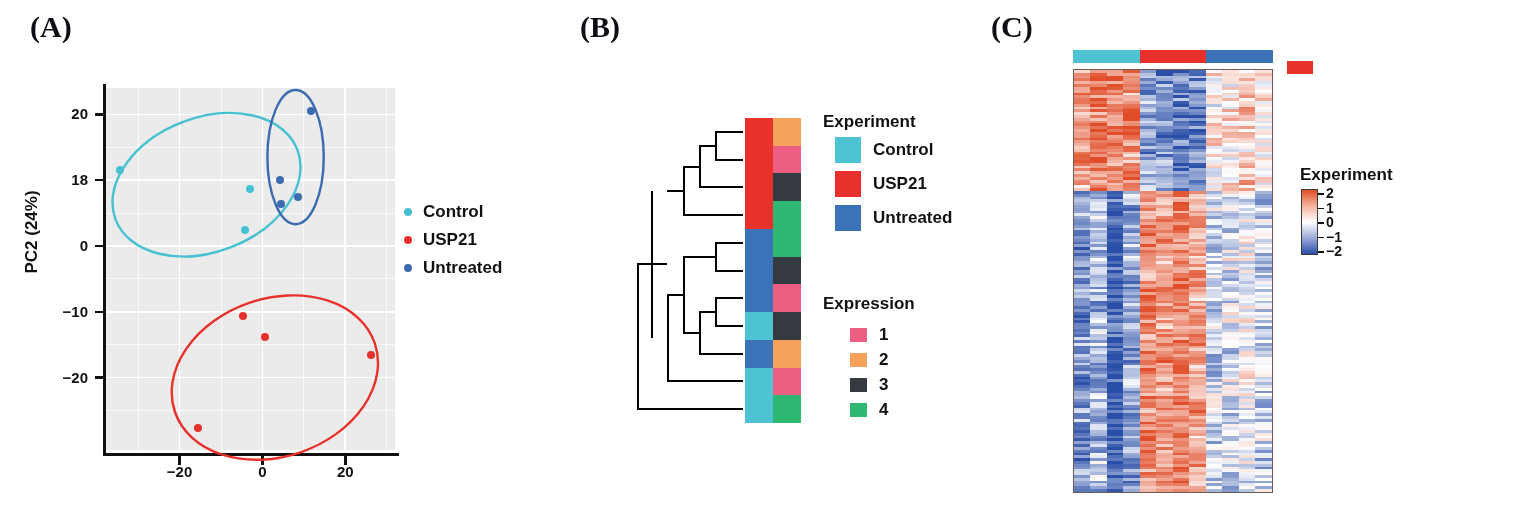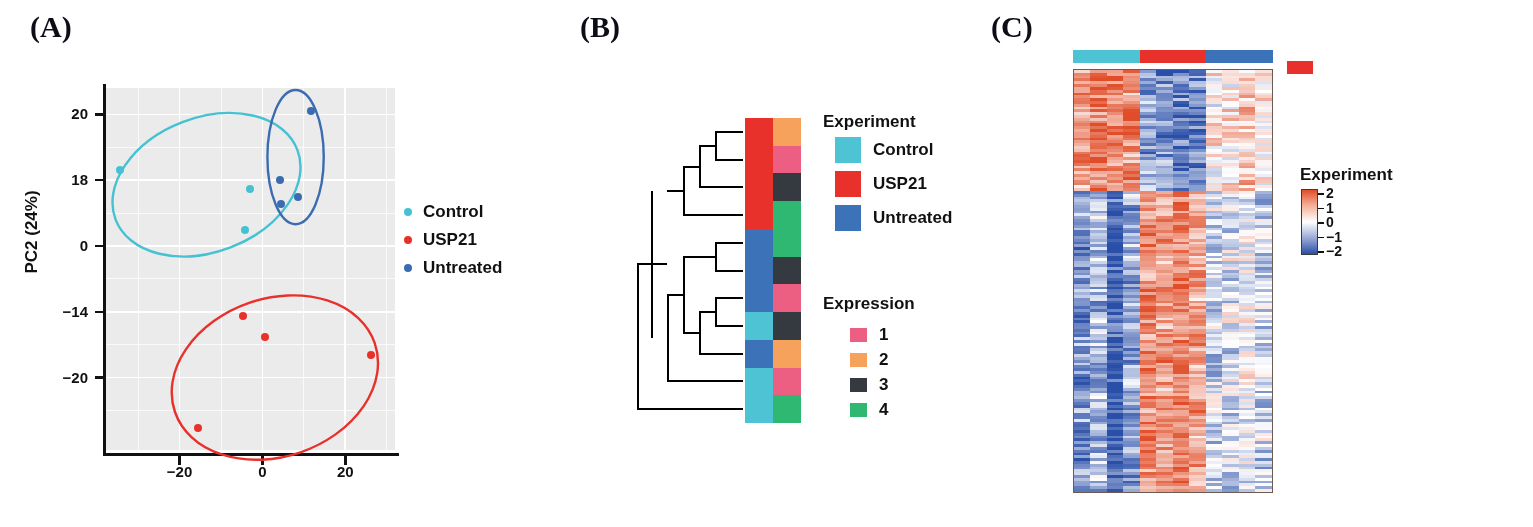--- a/index.html
+++ b/index.html
@@ -103,21 +103,21 @@
   <div id="axisX"></div>
 
   <div id="pcaTicks">
       <div class="ytick" style="top: 113.127px;"></div>
       <div class="ytlabel" style="top: 105.327px; left: 48px;">20</div>
       <div class="ytick" style="top: 178.945px;"></div>
       <div class="ytlabel" style="top: 171.145px; left: 48px;">18</div>
       <div class="ytick" style="top: 244.764px;"></div>
       <div class="ytlabel" style="top: 236.964px; left: 48px;">0</div>
       <div class="ytick" style="top: 310.582px;"></div>
-      <div class="ytlabel" style="top: 302.782px; left: 48px;">−14</div>
+      <div class="ytlabel" style="top: 302.782px; left: 48px;">−10</div>
       <div class="ytick" style="top: 376.4px;"></div>
       <div class="ytlabel" style="top: 368.6px; left: 48px;">−20</div>
       <div class="xtick" style="left: 178.371px;"></div>
       <div class="xtlabel" style="left: 156.571px;">−20</div>
       <div class="xtick" style="left: 261.229px;"></div>
       <div class="xtlabel" style="left: 239.429px;">0</div>
       <div class="xtick" style="left: 344.086px;"></div>
       <div class="xtlabel" style="left: 322.286px;">20</div>
     </div>
   <div id="pcaGrid"></div>

